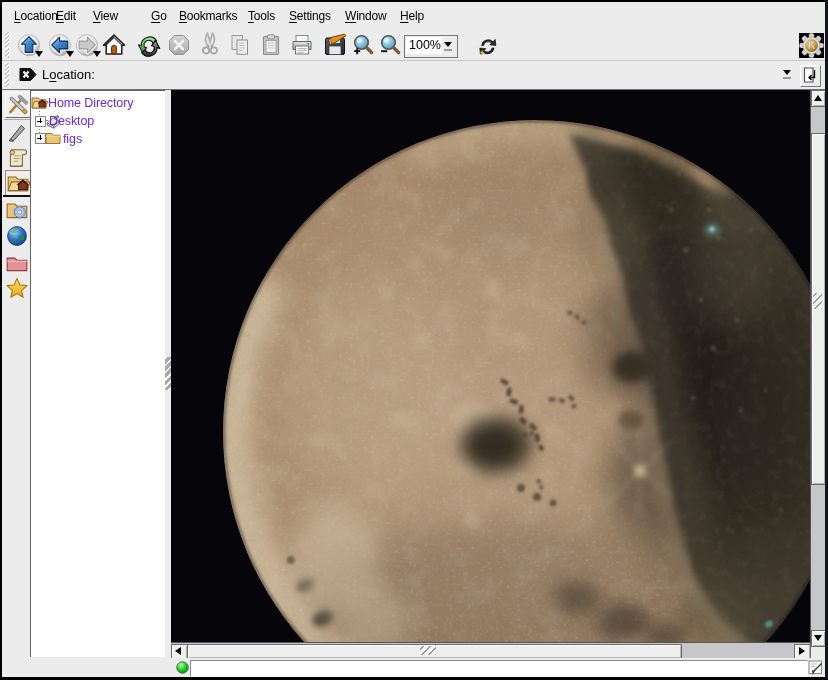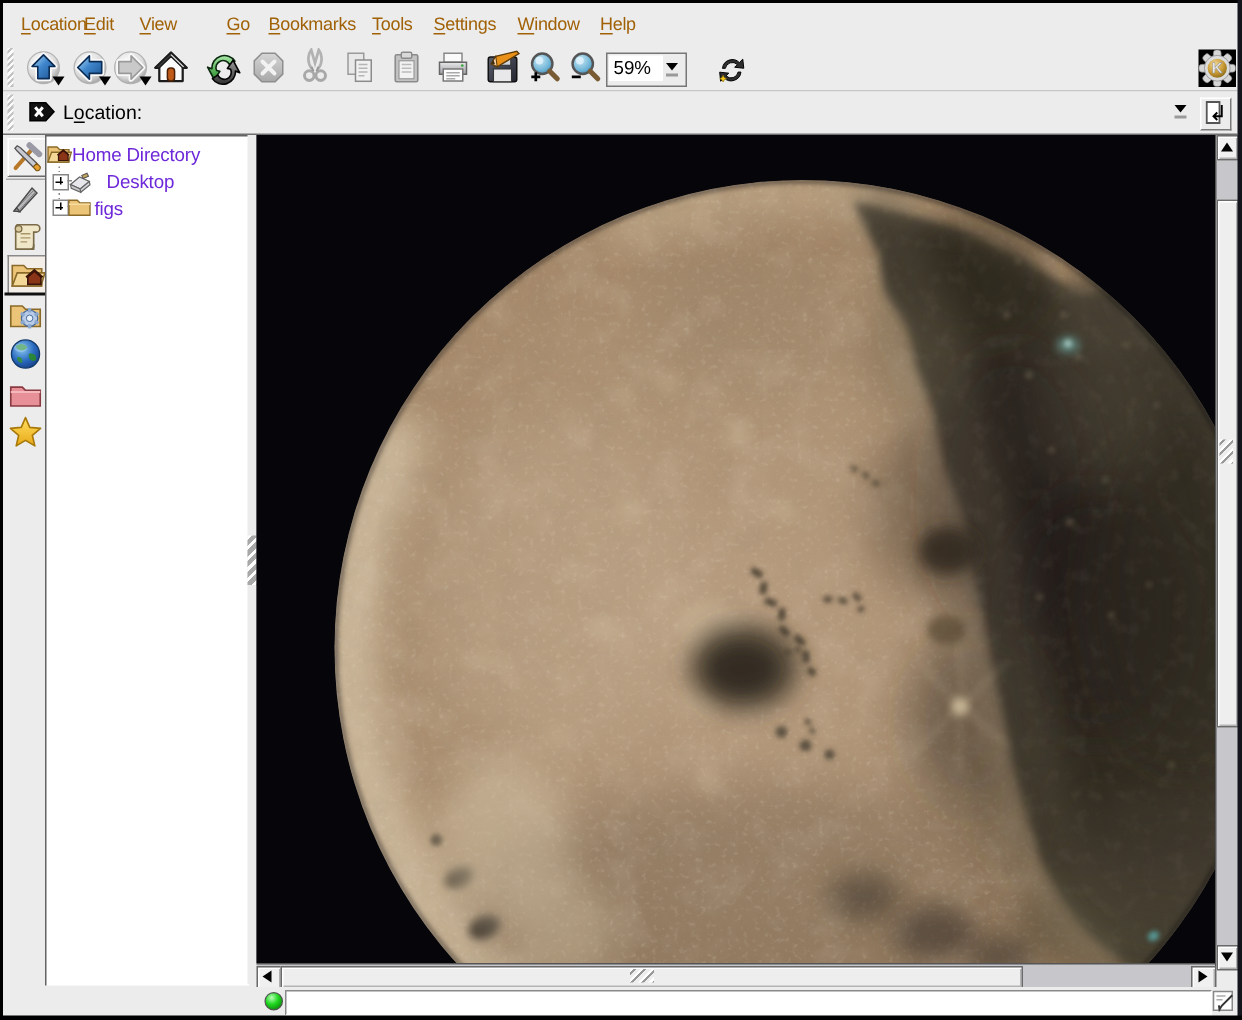--- a/index.html
+++ b/index.html
@@ -1,21 +1,21 @@
 <!DOCTYPE html>
 <html><head><meta charset="utf-8"><style>
 html,body{margin:0;padding:0}
 body{width:828px;height:680px;position:relative;overflow:hidden;background:#ececec;
  font-family:"Liberation Sans",sans-serif;-webkit-font-smoothing:antialiased}
 .abs{position:absolute}
 .bordT{left:0;top:0;width:828px;height:2px;background:#000}
 .bordL{left:0;top:0;width:2px;height:680px;background:#000}
 .bordR{right:0;top:0;width:3px;height:680px;background:#14141c}
 .bordB{left:0;bottom:0;width:828px;height:3px;background:#000}
-.menubar{left:2px;top:2px;width:823px;height:28px;background:#ececec;font-size:12px;color:#a16207}
+.menubar{left:2px;top:2px;width:823px;height:28px;background:#ececec;font-size:12px;color:#000000}
 .menubar span{position:absolute;top:0;line-height:29px;letter-spacing:-0.2px}
 u{text-decoration-thickness:1px;text-underline-offset:2px}
 .toolbar{left:2px;top:30px;width:823px;height:30px;background:#ececec;border-bottom:1px solid #c6c6c6}
 .grip{width:4px;background:repeating-linear-gradient(135deg,#fbfbfb 0 1.5px,#c2c2c2 1.5px 3px)}
 .locbar{left:2px;top:61px;width:823px;height:28px;background:#ececec;border-bottom:1px solid #6f6f6f}
 .ico{position:absolute}
 .tri{width:0;height:0;border-left:4px solid transparent;border-right:4px solid transparent;border-top:5px solid #000}
 .combo{left:402px;top:5px;width:52px;height:21px;border:1px solid #777;background:#ececec}
 .combo .txt{position:absolute;left:1px;top:1px;width:33px;height:17px;background:#fff;font-size:12.5px;line-height:17px;padding-left:3px;color:#000}
 .gear{left:797px;top:3px;width:25px;height:25px;background:#000}
@@ -209,21 +209,21 @@
       <path d="M3.2 18.2 h6" stroke="#000" stroke-width="1.8"></path>
     </svg>
     <svg class="ico" style="left:474px;top:5px" width="24" height="24" viewBox="0 0 24 24">
       <g transform="scale(0.82) translate(2.4,2.4)">
         <path d="M4.5 10.5 A8 8 0 0 1 18.2 5.8 L21 3 L21.8 10.4 L14.4 9.6 L16.6 7.4 A5.8 5.8 0 0 0 6.8 10.5 Z" fill="#2e2e2e" stroke="#000" stroke-width="0.8" stroke-linejoin="round"></path>
         <path d="M19.5 13.5 A8 8 0 0 1 5.8 18.2 L3 21 L2.2 13.6 L9.6 14.4 L7.4 16.6 A5.8 5.8 0 0 0 17.2 13.5 Z" fill="#2e2e2e" stroke="#000" stroke-width="0.8" stroke-linejoin="round"></path>
         <path d="M5 16.2 l0.9 1.8 l1.8 0.9 l-1.8 0.9 l-0.9 1.8 l-0.9 -1.8 l-1.8 -0.9 l1.8 -0.9 Z" fill="#f5c818" stroke="#9a7a08" stroke-width="0.6"></path>
       </g>
     </svg>
  <div class="abs combo">
-      <div class="txt">59%</div>
+      <div class="txt">100%</div>
    <div class="abs" style="left:36px;top:0;width:14px;height:19px">
      <div class="abs tri" style="left:3px;top:6px"></div>
      <div class="abs" style="left:3px;top:13px;width:8px;height:2px;background:#9a9a9a"></div>
    </div>
  </div>
  <div class="abs gear"><svg width="25" height="25" viewBox="0 0 25 25">
         <g transform="translate(12.5,12.5)">
           <g>
             <rect x="-2.6" y="-12.2" width="5.2" height="7" rx="2" fill="#d6d6d6" stroke="#7a7a7a" stroke-width="0.4" transform="rotate(0)"></rect>
             <rect x="-2.6" y="-12.2" width="5.2" height="7" rx="2" fill="#d6d6d6" stroke="#7a7a7a" stroke-width="0.4" transform="rotate(45)"></rect>
@@ -359,21 +359,21 @@
     </svg>
     <div class="lbl" style="left:17px;top:5px">Home Directory</div>
     <div class="expander" style="left:4px;top:25px"></div>
     <div class="abs" style="left:14px;top:29px;width:3px;height:1px;background:#888"></div>
     <svg class="ico" style="left:14px;top:22px" width="17" height="16" viewBox="0 0 17 16">
       <path d="M2 10 L8 5 L14.5 8 L8.5 13 Z" fill="#e8e8ec" stroke="#666" stroke-width="0.9"></path>
       <path d="M2 10 L2.5 12.5 L8.8 15.2 L8.5 13 Z" fill="#c8c8cc" stroke="#666" stroke-width="0.8"></path>
       <path d="M8.5 13 L8.8 15.2 L15 10.2 L14.5 8 Z" fill="#d4d4da" stroke="#666" stroke-width="0.8"></path>
       <path d="M9.5 4 L13 2.5 L14 4.5 L10.5 6 Z" fill="#c8a858" stroke="#555" stroke-width="0.7"></path>
     </svg>
-    <div class="lbl" style="left:40px;top:23px">Desktop</div>
+    <div class="lbl" style="left:18px;top:23px">Desktop</div>
     <div class="expander" style="left:4px;top:42px"></div>
     <div class="abs" style="left:14px;top:46px;width:3px;height:1px;background:#888"></div>
     <svg class="ico" style="left:14px;top:39px" width="17" height="16" viewBox="0 0 17 16">
       <path d="M1 3.5 H6.5 L8.2 5.2 H15 V13.5 H1 Z" fill="#ecc478" stroke="#8a6a28" stroke-width="0.9"></path>
       <path d="M1 6.2 H15" stroke="#f6dca0" stroke-width="1"></path>
     </svg>
     <div class="lbl" style="left:32px;top:41px">figs</div>
   </div>
 <div class="abs splitter">
     <div class="abs" style="left:0;top:267px;width:6px;height:33px;background:repeating-linear-gradient(135deg,#fdfdfd 0 2px,#a8a8a8 2px 5px)"></div>

